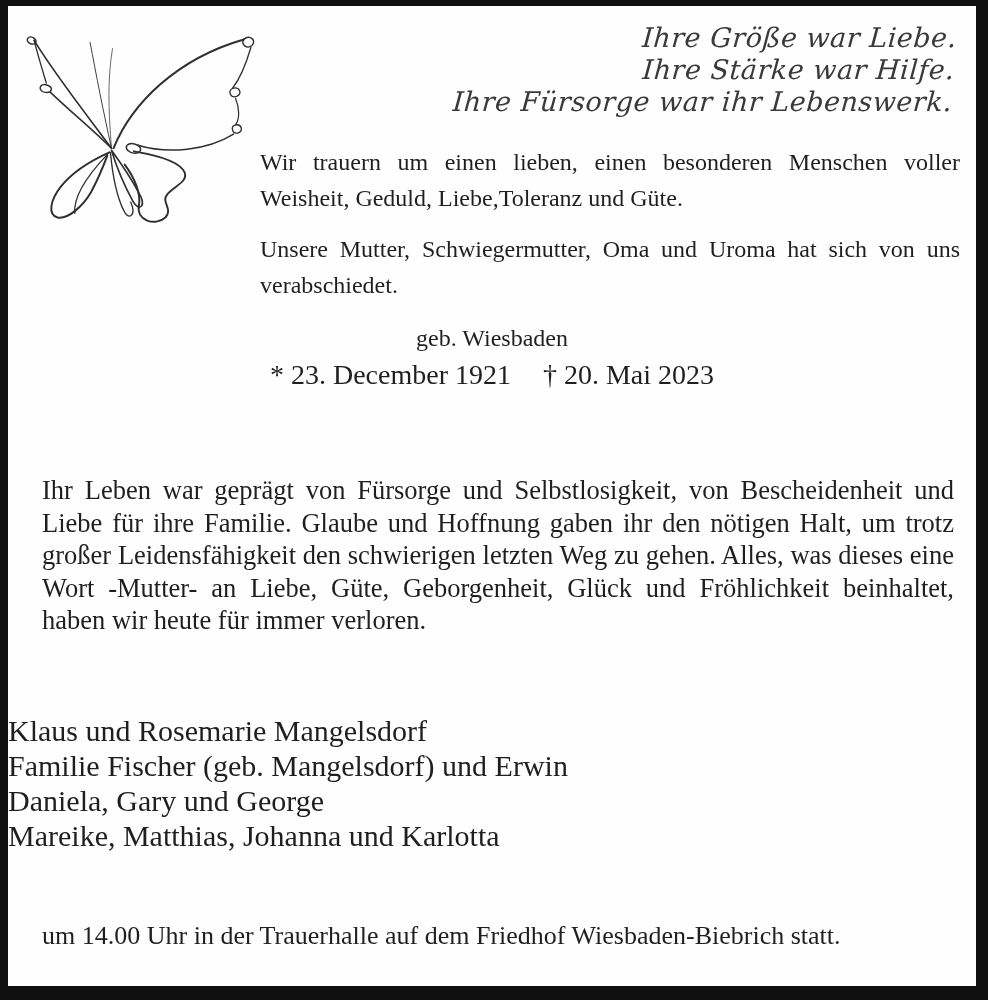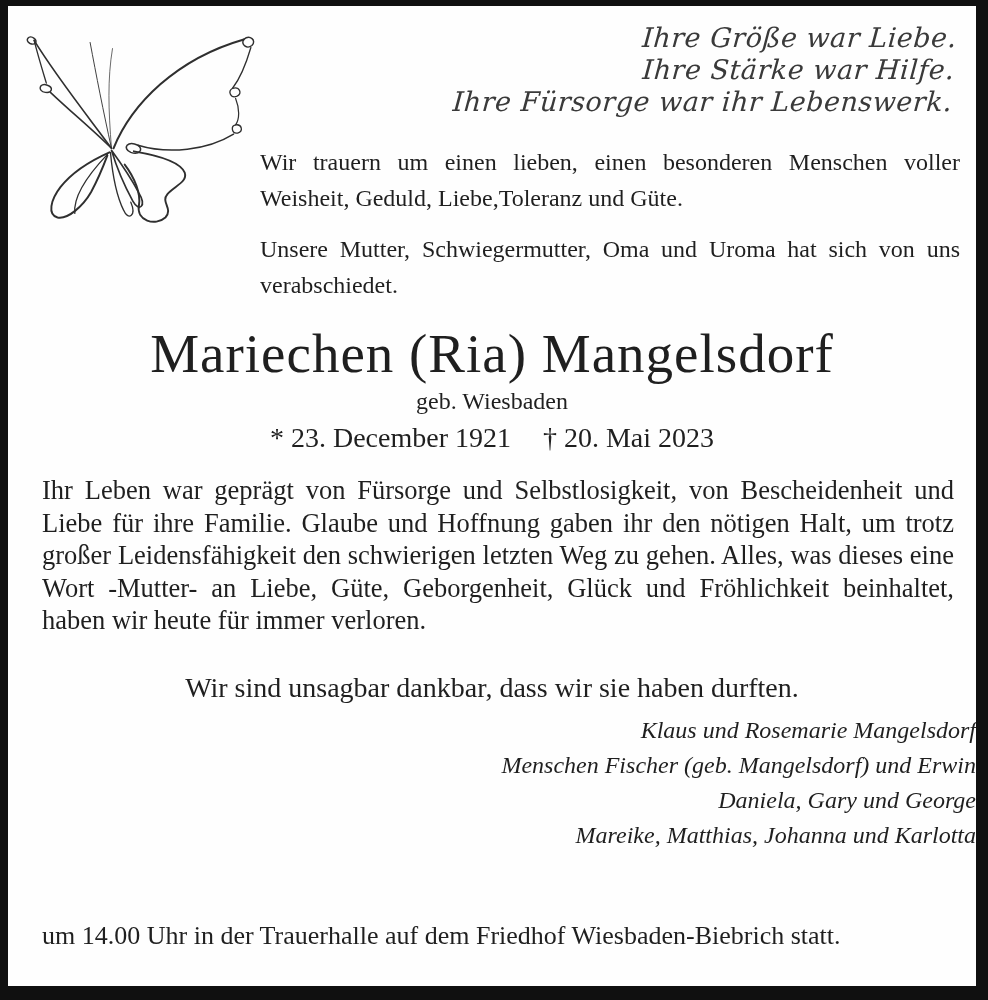--- a/index.html
+++ b/index.html
@@ -41,21 +41,21 @@
   .dates .death { margin-left: 32px; }
 
   .eulogy {
     left: 34px; top: 468px; width: 912px;
     font-size: 26.5px; line-height: 32.5px;
     text-align: justify; text-align-last: left;
   }
 
   .gratitude { left: 0; top: 666px; width: 100%; text-align: center; font-size: 28px; }
 
-  .mourners { left: 0; top: 707px; width: 100%; text-align: right; font-size: 24px; line-height: 35px; font-style: italic; }
+  .mourners { left: 0; top: 707px; width: 100%; text-align: left; font-size: 30px; line-height: 35px; }
   .mourners div { margin: 0; }
 
   .address { left: 34px; top: 871px; width: 912px; font-size: 25px; }
 
   .funeral { left: 34px; top: 913px; width: 918px; font-size: 26px; line-height: 34px; }
 </style>
 </head>
 <body>
 
 <div class="page">
@@ -98,34 +98,32 @@
     <div>Ihre Stärke war Hilfe.</div>
     <div>Ihre Fürsorge war ihr Lebenswerk.</div>
   </div>
 
   <div class="abs intro">
     <p>Wir trauern um einen lieben, einen besonderen Menschen voller Weisheit, Geduld, Liebe,Toleranz und Güte.</p>
     <p>Unsere Mutter, Schwiegermutter, Oma und Uroma hat sich von uns verabschiedet.</p>
   </div>
 
   <div class="abs name-block">
-    <h1 class="name">Mariechen (Ria) Mangelsdorf</h1>
     <div class="maiden">geb. Wiesbaden</div>
     <div class="dates">
       <span class="birth">* 23. December 1921</span><span class="death">† 20. Mai 2023</span>
     </div>
   </div>
 
   <div class="abs eulogy">Ihr Leben war geprägt von Fürsorge und Selbstlosigkeit, von Bescheidenheit und Liebe für ihre Familie. Glaube und Hoffnung gaben ihr den nötigen Halt, um trotz großer Leidensfähigkeit den schwierigen letzten Weg zu gehen. Alles, was dieses eine Wort -Mutter- an Liebe, Güte, Geborgenheit, Glück und Fröhlichkeit beinhaltet, haben wir heute für immer verloren.</div>
 
-  <div class="abs gratitude">Wir sind unsagbar dankbar, dass wir sie haben durften.</div>
 
   <div class="abs mourners">
     <div>Klaus und Rosemarie Mangelsdorf</div>
-    <div>Menschen Fischer (geb. Mangelsdorf) und Erwin</div>
+    <div>Familie Fischer (geb. Mangelsdorf) und Erwin</div>
     <div>Daniela, Gary und George</div>
     <div>Mareike, Matthias, Johanna und Karlotta</div>
   </div>
 
 
   <div class="abs funeral">
     <div>um 14.00 Uhr in der Trauerhalle auf dem Friedhof Wiesbaden-Biebrich statt.</div>
   </div>
 
 </div>

